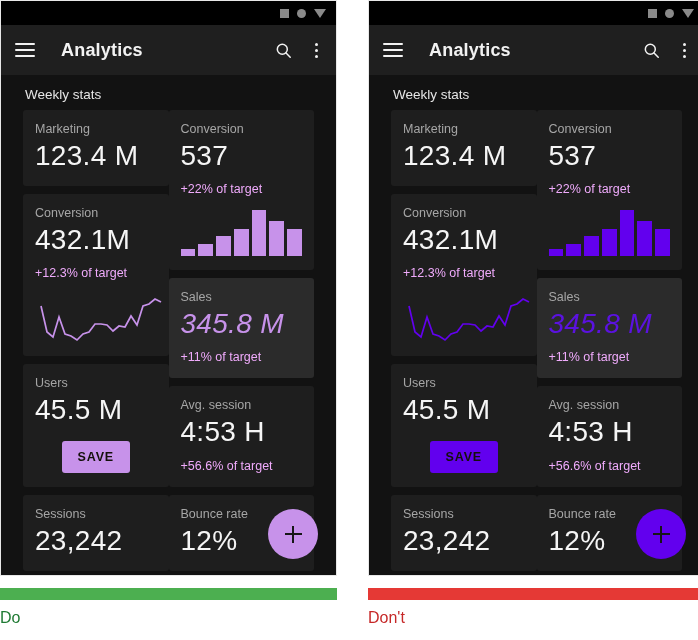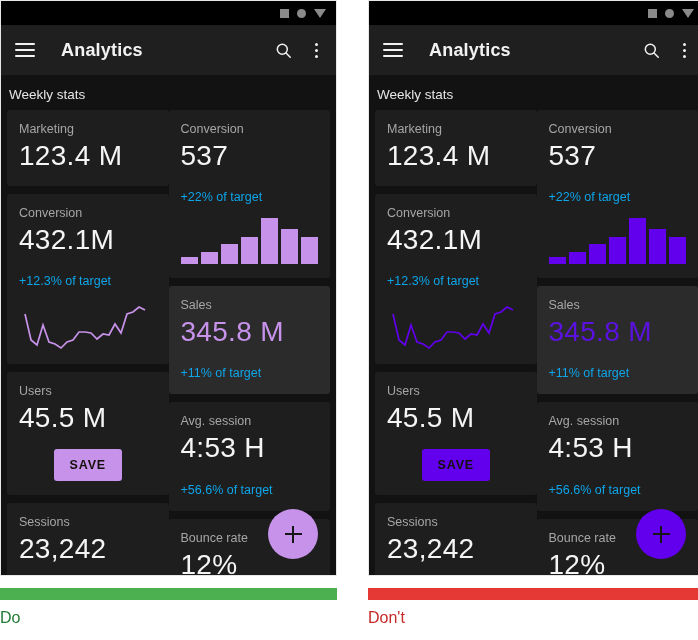--- a/index.html
+++ b/index.html
@@ -47,35 +47,35 @@
   .appbar-title {
     color: #f2f2f2; font-size: 18px; font-weight: bold;
     margin-left: 26px; letter-spacing: .2px;
   }
   .appbar-actions { margin-left: auto; display: flex; align-items: center; gap: 18px; }
   .ic { cursor: pointer; display: block; }
   .overflow { display: flex; flex-direction: column; gap: 3px; cursor: pointer; padding: 2px 4px; }
   .overflow i { width: 3px; height: 3px; background: #f2f2f2; border-radius: 50%; }
 
   
-  .content { position: relative; height: 502px; overflow: hidden; padding: 0 6px; }
+  .content { position: relative; height: 502px; overflow: hidden; padding: 0 22px; }
   .section-title { color: #e6e6e6; font-size: 13.5px; padding: 12px 2px 8px 2px; }
 
   .grid { display: flex; }
   .col { display: flex; flex-direction: column; gap: 8px; width: 50%; }
 
   .card {
     background: #1e1e1e; border-radius: 3px;
     padding: 12px 12px 14px 12px;
   }
   .card.hl { background: #2b2b2b; }
   .card-label { color: #a6a6a6; font-size: 12.5px; margin-bottom: 4px; }
   .card-value { color: #f5f5f5; font-size: 28px; font-weight: 300; line-height: 1.15; letter-spacing: .3px; }
-  .card-value.accent { color: var(--accent-text); }
-  .card-sub { color: #0ea5e9; font-size: 12.5px; margin-top: 18px; }
+  .card-value.accent { color: var(--accent-text); font-style: italic; }
+  .card-sub { color: #f0abfc; font-size: 12.5px; margin-top: 10px; }
 
   .bars { display: flex; align-items: flex-end; gap: 3px; height: 48px; margin-top: 12px; }
   .bars span { flex: 1; background: var(--accent); display: block; }
 
   .spark { margin-top: 10px; display: block; }
 
   .save-row { display: flex; justify-content: center; margin-top: 14px; }
   .save-btn {
     background: var(--accent); color: #14100a;
     border: none; border-radius: 3px;

